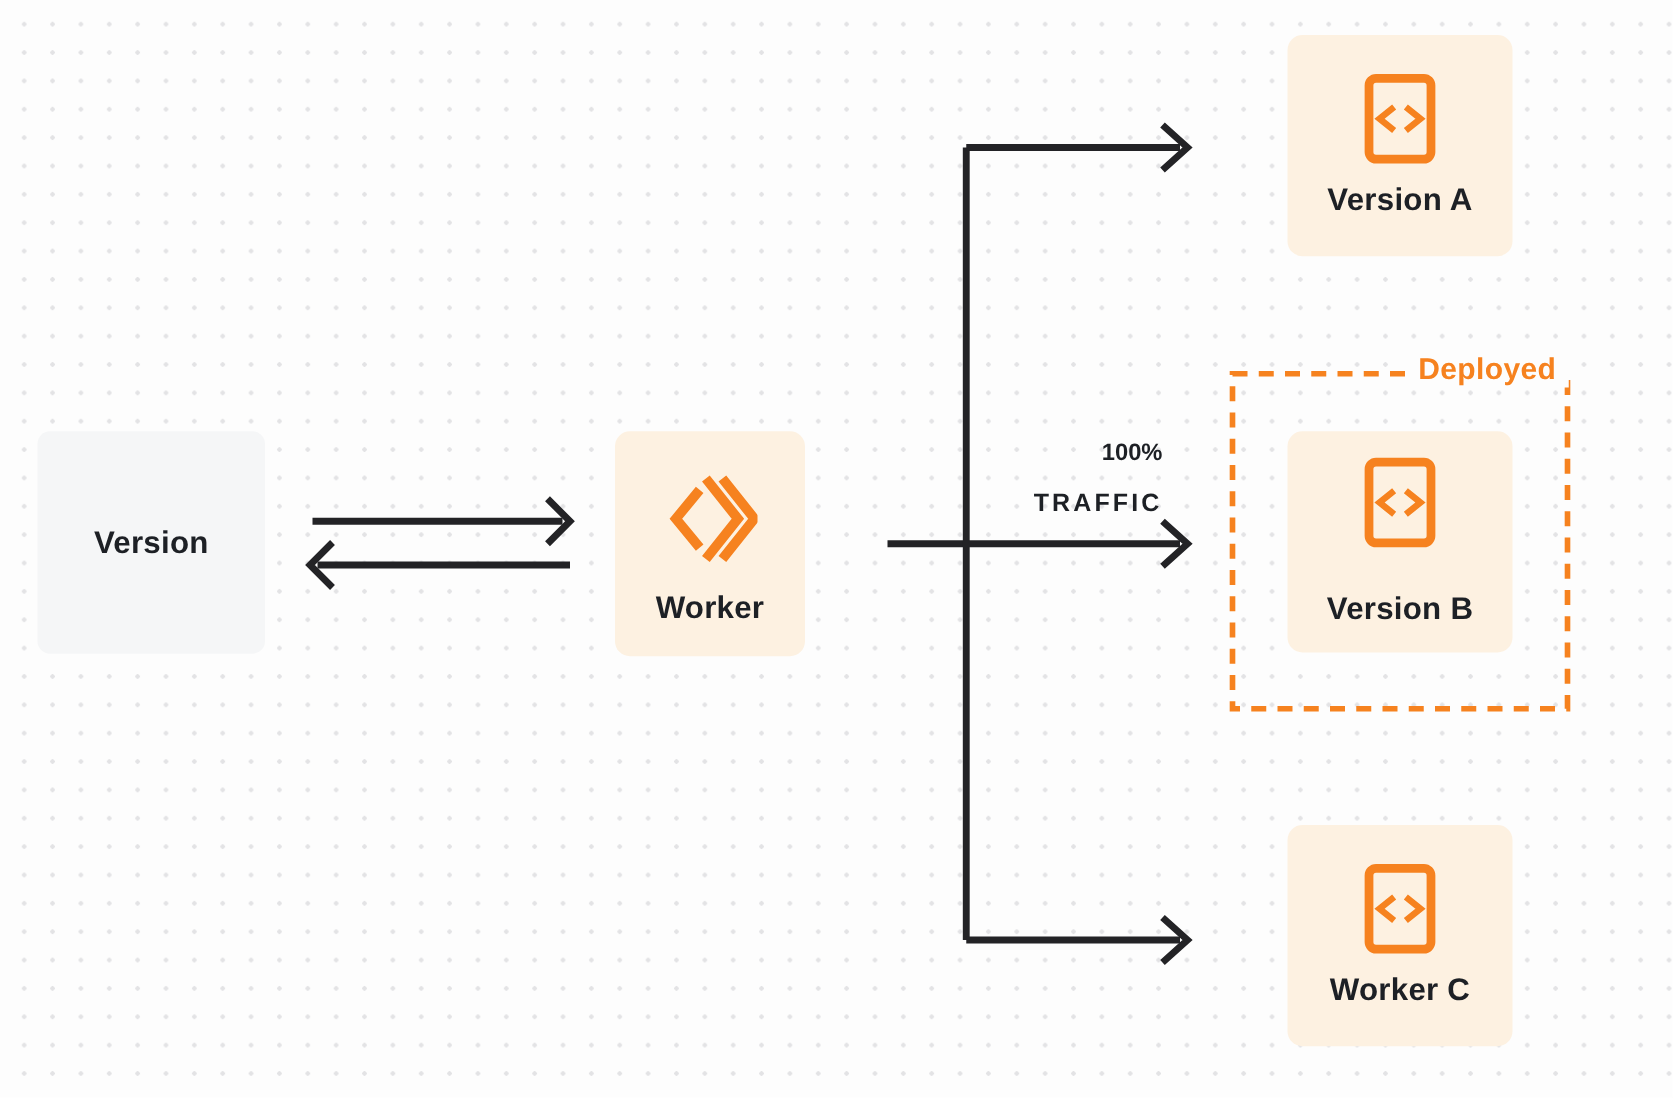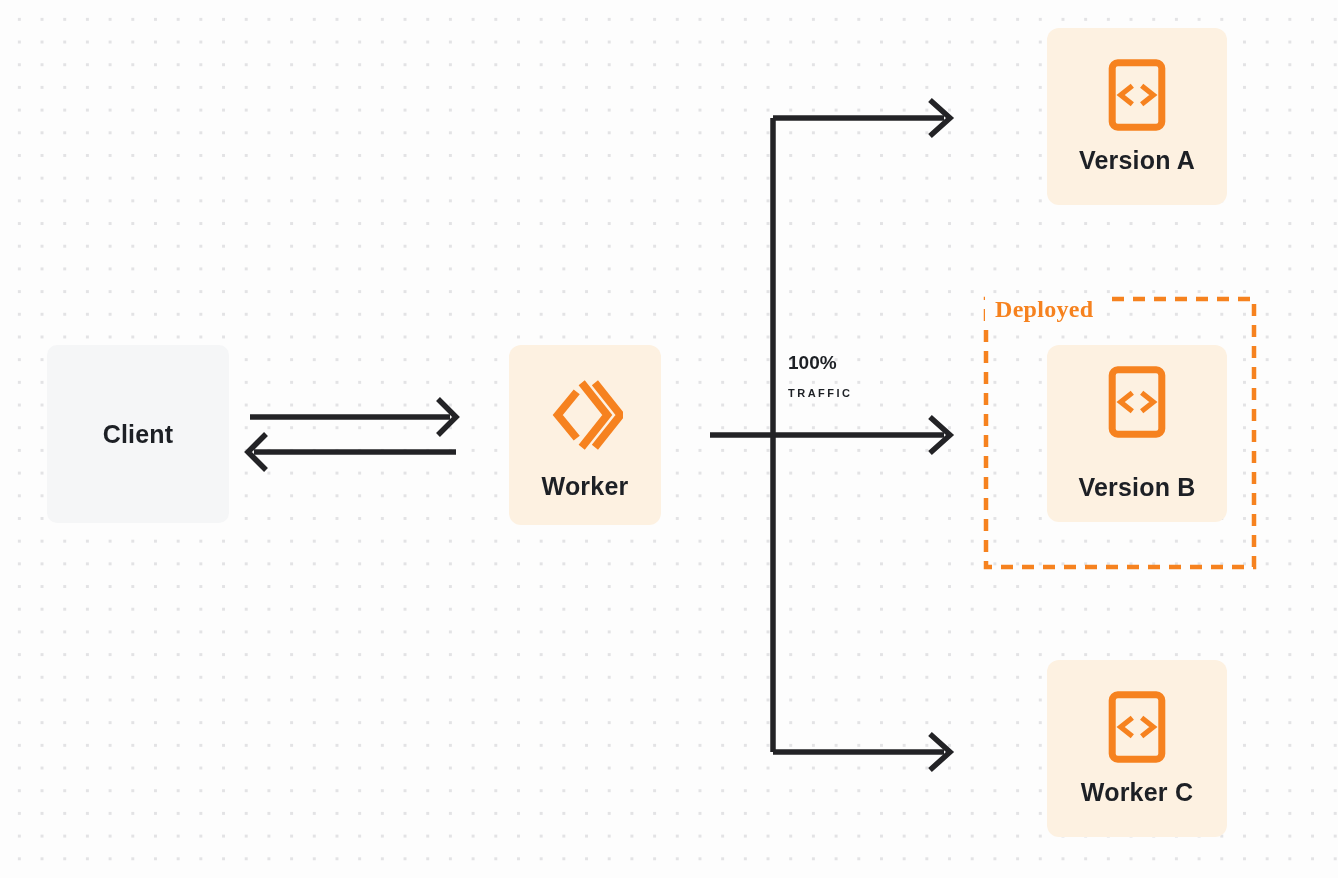--- a/index.html
+++ b/index.html
@@ -24,21 +24,20 @@
 
   .node {
     position: absolute;
     z-index: 2;
     display: flex;
     flex-direction: column;
     align-items: center;
     justify-content: center;
     border-radius: 12px;
     box-sizing: border-box;
-    margin-left: 17px;
   }
 
   .node-label {
     font-size: 25px;
     font-weight: 700;
     color: #1d2025;
     letter-spacing: 0.2px;
     white-space: nowrap;
   }
 
@@ -60,56 +59,55 @@
     width: 180px; height: 177px;
     background: #fdf1e1;
   }
   .version-node .icon-wrap { margin-bottom: 14px; }
   .version-a { left: 1030px; top: 28px; }
   .version-b { left: 1030px; top: 345px; gap: 20px; }
   .version-c { left: 1030px; top: 660px; }
 
   .deployed-label {
     position: absolute;
-    left: 985px; top: 296px;
+    left: 985px; top: 282px;
     width: 270px;
-    text-align: left;
+    text-align: right;
     z-index: 3;
     pointer-events: none;
-    font-family: Liberation Serif, serif;
   }
   .deployed-label span {
     display: inline-block;
     background: #fdfdfd;
     padding: 0 10px;
     font-size: 24px;
     font-weight: 700;
     color: #f6821f;
     letter-spacing: 0.3px;
   }
 
   .traffic-label {
     position: absolute;
     left: 788px; top: 351px;
     width: 142px;
-    text-align: left;
+    text-align: right;
     z-index: 3;
     color: #1d2025;
   }
   .traffic-label .pct {
     font-size: 19px;
     font-weight: 700;
     line-height: 24px;
   }
   .traffic-label .word {
-    font-size: 11px;
+    font-size: 20px;
     font-weight: 700;
     letter-spacing: 2.5px;
     line-height: 28px;
-    margin-top: 4px;
+    margin-top: 14px;
   }
 
   .icon-wrap { display: flex; align-items: center; justify-content: center; }
 
   svg { display: block; }
 </style>
 </head>
 <body>
 
 <div class="canvas">
@@ -139,21 +137,21 @@
       <line x1="773" y1="752" x2="944" y2="752"></line>
       <polyline points="930,734 950,752 930,770"></polyline>
     </g>
 
     <g>
       <rect x="986" y="299" width="268" height="268" stroke="#f6821f" stroke-width="4.5" stroke-dasharray="12 9"></rect>
     </g>
   </svg>
 
   <div class="node client-node">
-    <div class="node-label">Client</div>
+    <div class="node-label">Version</div>
   </div>
 
   <div class="node worker-node">
     <div class="icon-wrap">
       <svg width="76" height="82" viewBox="0 0 92 90" fill="none" stroke="#f6821f" stroke-width="9.5" stroke-linejoin="miter" stroke-linecap="butt">
         <polyline points="36,17 13,45 36,73"></polyline>
         <polyline points="42,6 73,45 42,84"></polyline>
         <polyline points="58,6 89,45 58,84"></polyline>
       </svg>
     </div>

